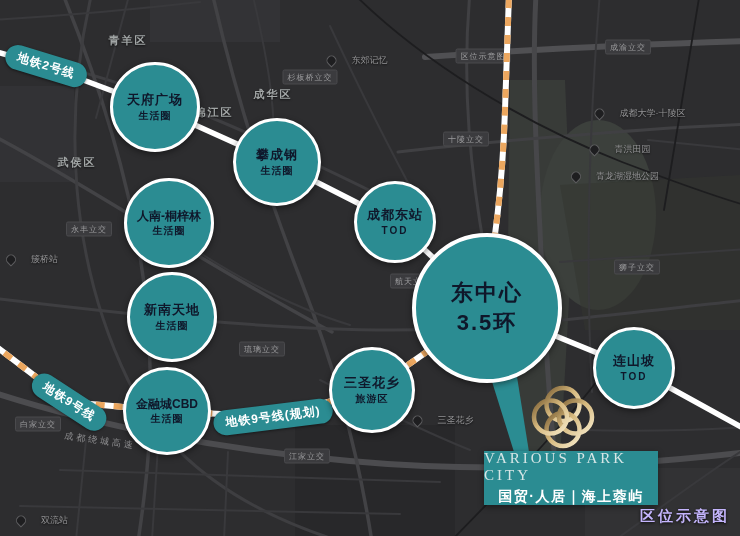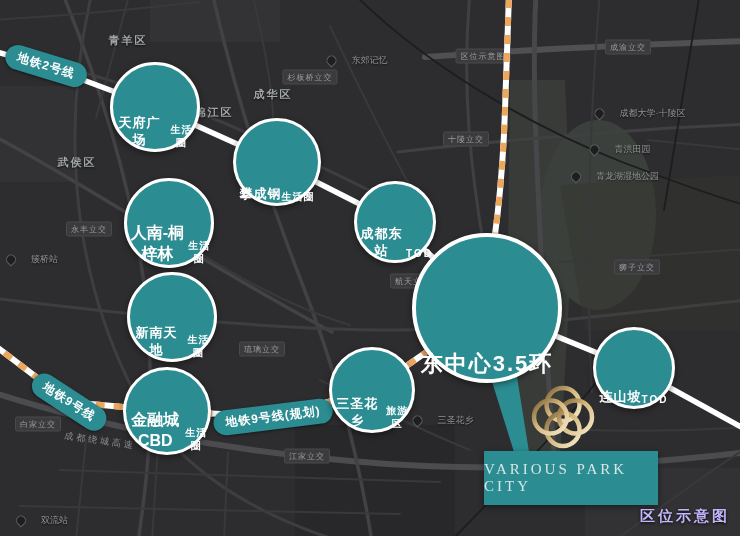--- a/index.html
+++ b/index.html
@@ -25,30 +25,30 @@
     position:absolute;z-index:5;transform:translate(-50%,-50%) rotate(var(--rot,0deg));
     background:var(--teal);color:#fff;font-weight:bold;font-size:12px;
     padding:4px 12px;border-radius:20px;white-space:nowrap;letter-spacing:1px;
     box-shadow:0 1px 3px rgba(0,0,0,.5);
   }
 
   
   .loc-circle{
     position:absolute;z-index:6;transform:translate(-50%,-50%);
     background:var(--teal);border:3.5px solid #fff;border-radius:50%;
-    display:flex;align-items:flex-end;justify-content:center;
-    color:#ffffff;font-weight:bold;text-align:center;line-height:1.3;
+    display:flex;flex-direction:column;align-items:center;justify-content:center;
+    color:#0f172a;font-weight:bold;text-align:center;line-height:1.3;
     box-shadow:0 2px 6px rgba(0,0,0,.45);
   }
   .loc-circle .l1{font-size:13px;letter-spacing:1px;}
   .loc-circle .l2{font-size:10px;letter-spacing:1px;}
   .loc-circle .latin{letter-spacing:2px;}
   .loc-circle.big{border-width:4.5px;}
   .loc-circle.big .l1,.loc-circle.big .l2{font-size:22px;letter-spacing:2px;line-height:1.35;}
-  .loc-circle.tight .l1{font-size:16px;letter-spacing:0;}
+  .loc-circle.tight .l1{font-size:12px;letter-spacing:0;}
 
   
   .brand-banner{
     position:absolute;z-index:8;left:484px;top:451px;width:174px;height:54px;
     background:var(--teal);display:flex;flex-direction:column;align-items:center;justify-content:center;
     box-shadow:0 2px 6px rgba(0,0,0,.4);
   }
   .brand-en{font-size:15px;color:#D7E6E6;letter-spacing:3px;font-family:"Liberation Serif","DejaVu Serif",serif;}
   .brand-cn{font-size:14px;color:#FFFFFF;font-weight:bold;letter-spacing:1.5px;margin-top:4px;}
   .rosette{position:absolute;z-index:9;left:525px;top:379px;}
@@ -202,20 +202,21 @@
     <span class="l1">三圣花乡</span>
     <span class="l2">旅游区</span>
   </div>
   <div class="loc-circle" style="left:634px;top:368px;width:76px;height:76px">
     <span class="l1">连山坡</span>
     <span class="l2 latin">TOD</span>
   </div>
 
   <div class="brand-banner">
     <span class="brand-en">VARIOUS PARK CITY</span>
+    <span class="brand-cn">国贸·人居｜海上蓉屿</span>
   </div>
   <svg class="rosette" width="76" height="76" viewBox="0 0 76 76">
     <defs>
       <linearGradient id="goldgrad" x1="0%" y1="0%" x2="100%" y2="100%">
         <stop offset="0%" stop-color="#7E6236"></stop>
         <stop offset="45%" stop-color="#D6B97E"></stop>
         <stop offset="100%" stop-color="#F5E9C9"></stop>
       </linearGradient>
     </defs>
     <g fill="none" stroke="url(#goldgrad)" stroke-width="4.5">

